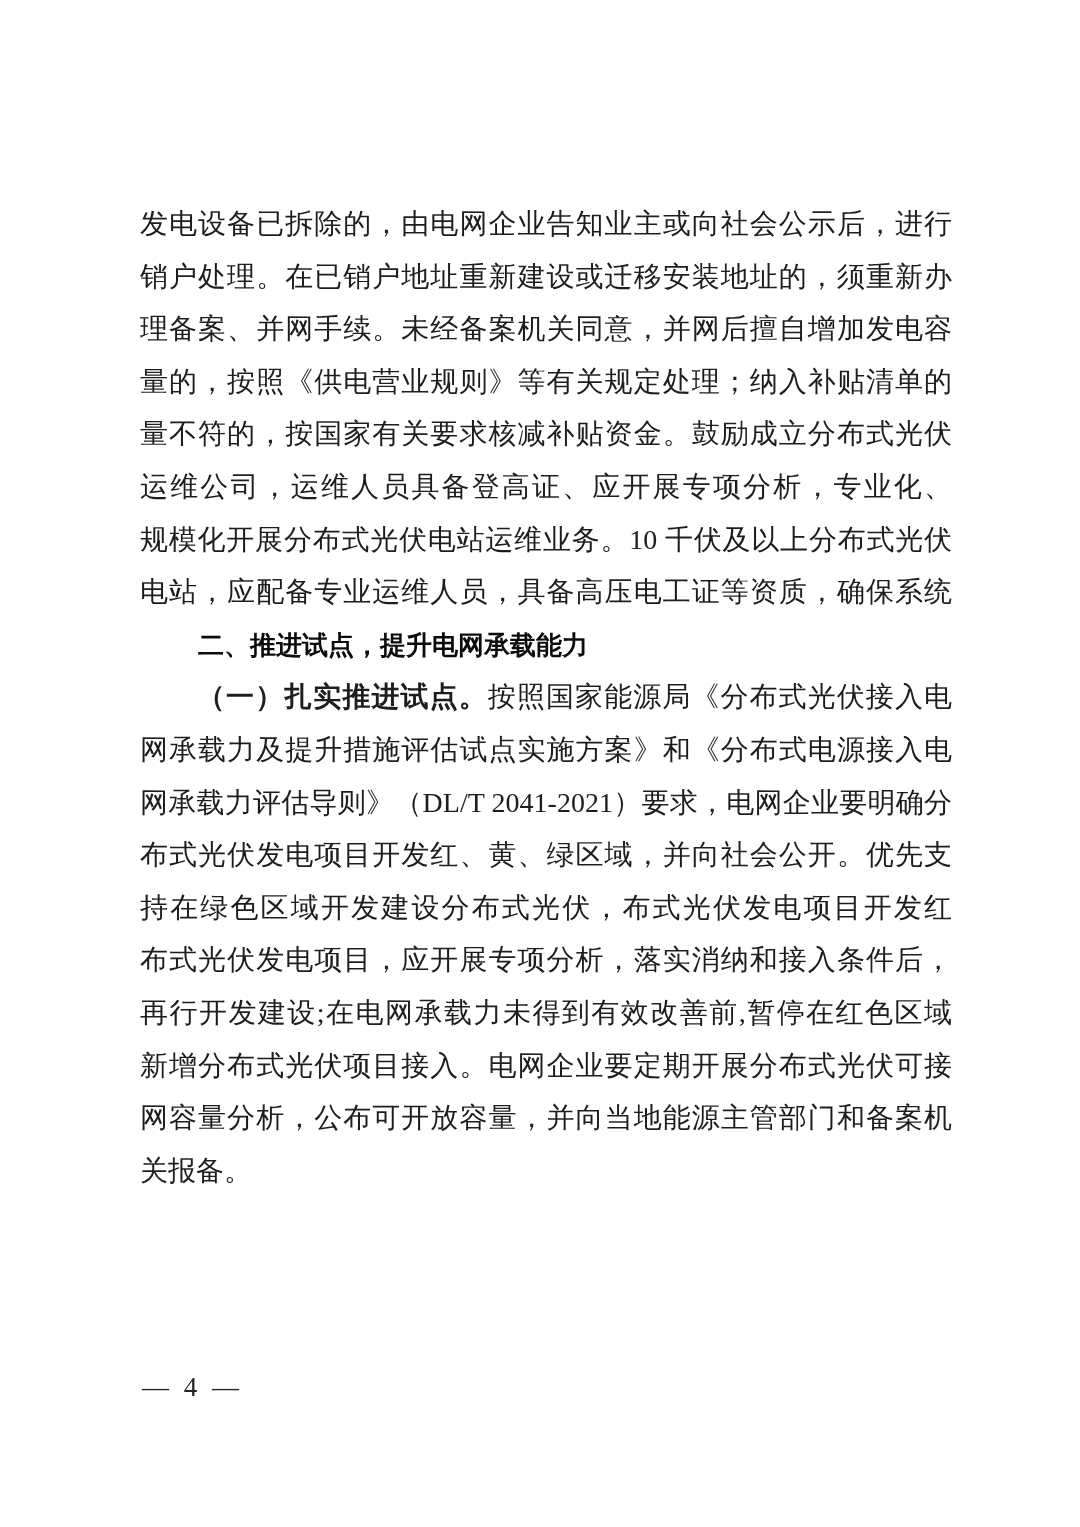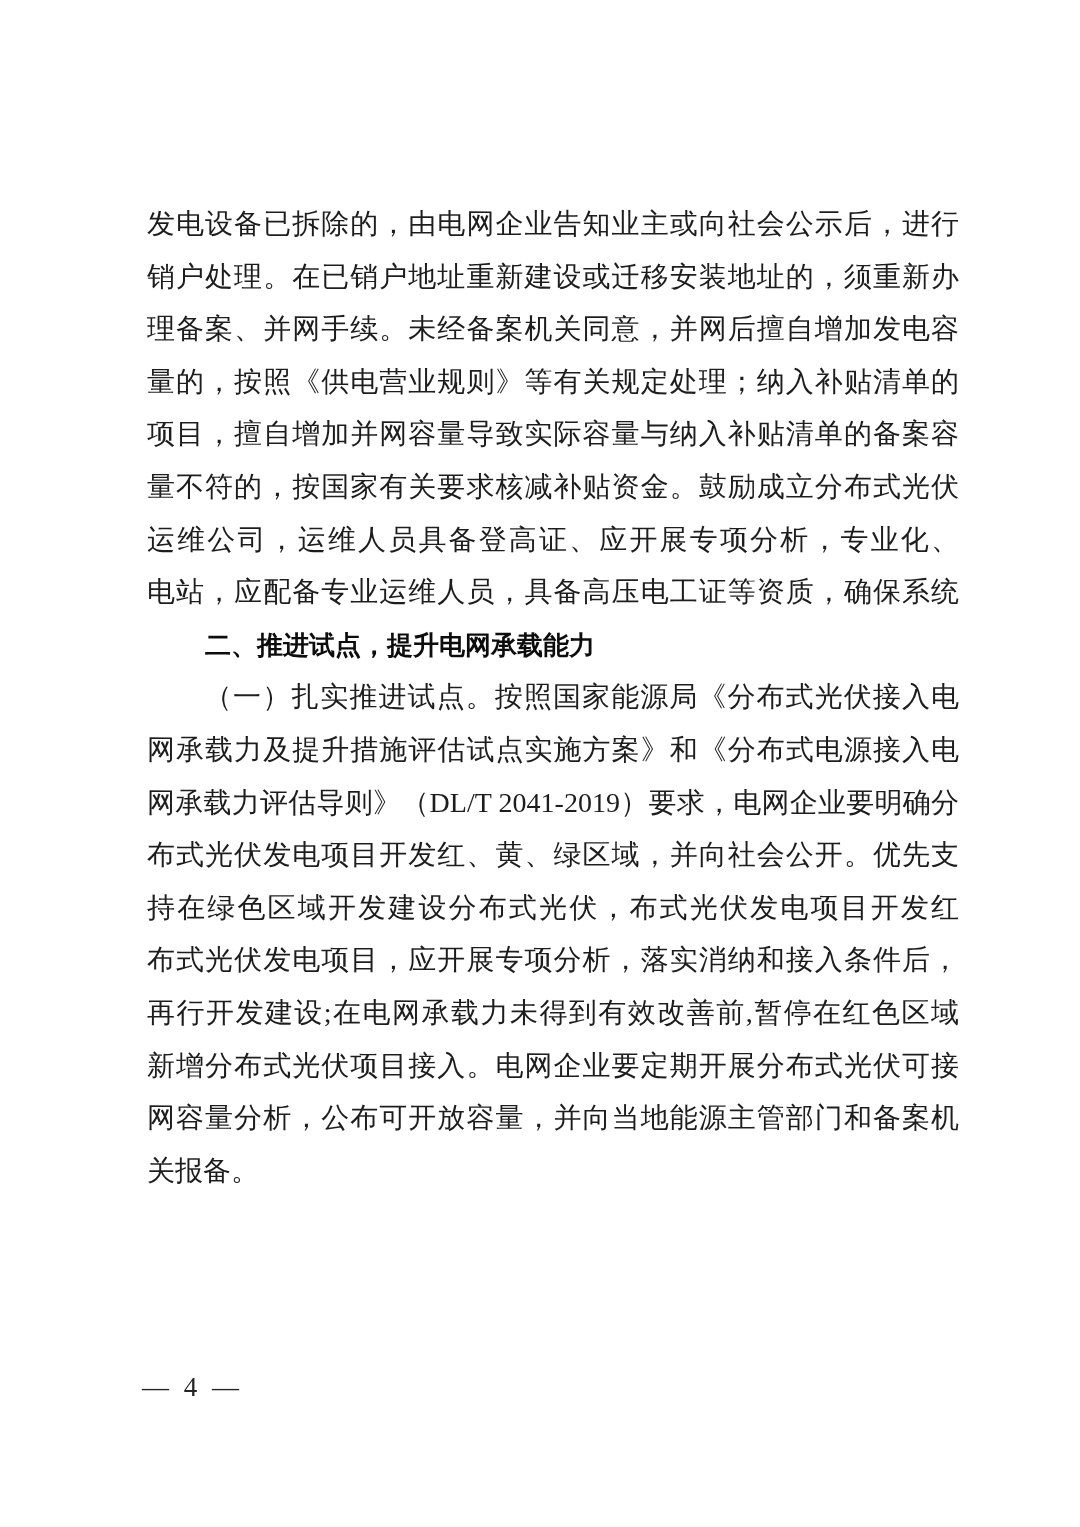--- a/index.html
+++ b/index.html
@@ -11,21 +11,21 @@
     position: relative;
     width: 1080px;
     height: 1527px;
     background: #ffffff;
     font-family: "Liberation Serif", serif;
     color: #1d1d1d;
     overflow: hidden;
   }
   .text-block {
     position: absolute;
-    left: 147px;
+    left: 140px;
     top: 198px;
     width: 812px;
   }
   .line {
     font-size: 28px;
     line-height: 52.6px;
     height: 52.6px;
     overflow: hidden;
     text-align: justify;
     text-align-last: justify;
@@ -46,21 +46,21 @@
     line-height: 52.6px;
     height: 52.6px;
     margin: 0;
     text-indent: 58px;
     text-align: left;
     color: #0c0c0c;
     overflow: hidden;
     white-space: nowrap;
   }
   .lead-in {
-    font-weight: 400;
+    font-weight: 700;
   }
   .page-footer {
     position: absolute;
     left: 142px;
     top: 1372px;
     font-size: 27px;
     color: #242424;
   }
   .page-number {
     letter-spacing: 4px;
@@ -70,30 +70,30 @@
 <body>
 
 <div class="page">
 
   <main class="text-block">
 
     <div class="line">发电设备已拆除的，由电网企业告知业主或向社会公示后，进行</div>
     <div class="line">销户处理。在已销户地址重新建设或迁移安装地址的，须重新办</div>
     <div class="line">理备案、并网手续。未经备案机关同意，并网后擅自增加发电容</div>
     <div class="line">量的，按照《供电营业规则》等有关规定处理；纳入补贴清单的</div>
-    <div class="line">项目，擅自增加并网容量导致实际容量与纳入补贴清单的备案容</div>
     <div class="line">量不符的，按国家有关要求核减补贴资金。鼓励成立分布式光伏</div>
     <div class="line">运维公司，运维人员具备登高证、应开展专项分析，专业化、</div>
+    <div class="line">规模化开展分布式光伏电站运维业务。10 千伏及以上分布式光伏</div>
     <div class="line">电站，应配备专业运维人员，具备高压电工证等资质，确保系统</div>
 
     <h2 class="heading">二、推进试点，提升电网承载能力</h2>
 
     <div class="line indent"><span class="lead-in">（一）扎实推进试点。</span><span>按照国家能源局《分布式光伏接入电</span></div>
     <div class="line">网承载力及提升措施评估试点实施方案》和《分布式电源接入电</div>
-    <div class="line">网承载力评估导则》（DL/T 2041-2019）要求，电网企业要明确分</div>
+    <div class="line">网承载力评估导则》（DL/T 2041-2021）要求，电网企业要明确分</div>
     <div class="line">布式光伏发电项目开发红、黄、绿区域，并向社会公开。优先支</div>
     <div class="line">持在绿色区域开发建设分布式光伏，布式光伏发电项目开发红</div>
     <div class="line">布式光伏发电项目，应开展专项分析，落实消纳和接入条件后，</div>
     <div class="line">再行开发建设;在电网承载力未得到有效改善前,暂停在红色区域</div>
     <div class="line">新增分布式光伏项目接入。电网企业要定期开展分布式光伏可接</div>
     <div class="line">网容量分析，公布可开放容量，并向当地能源主管部门和备案机</div>
     <div class="line last">关报备。</div>
 
   </main>
 

